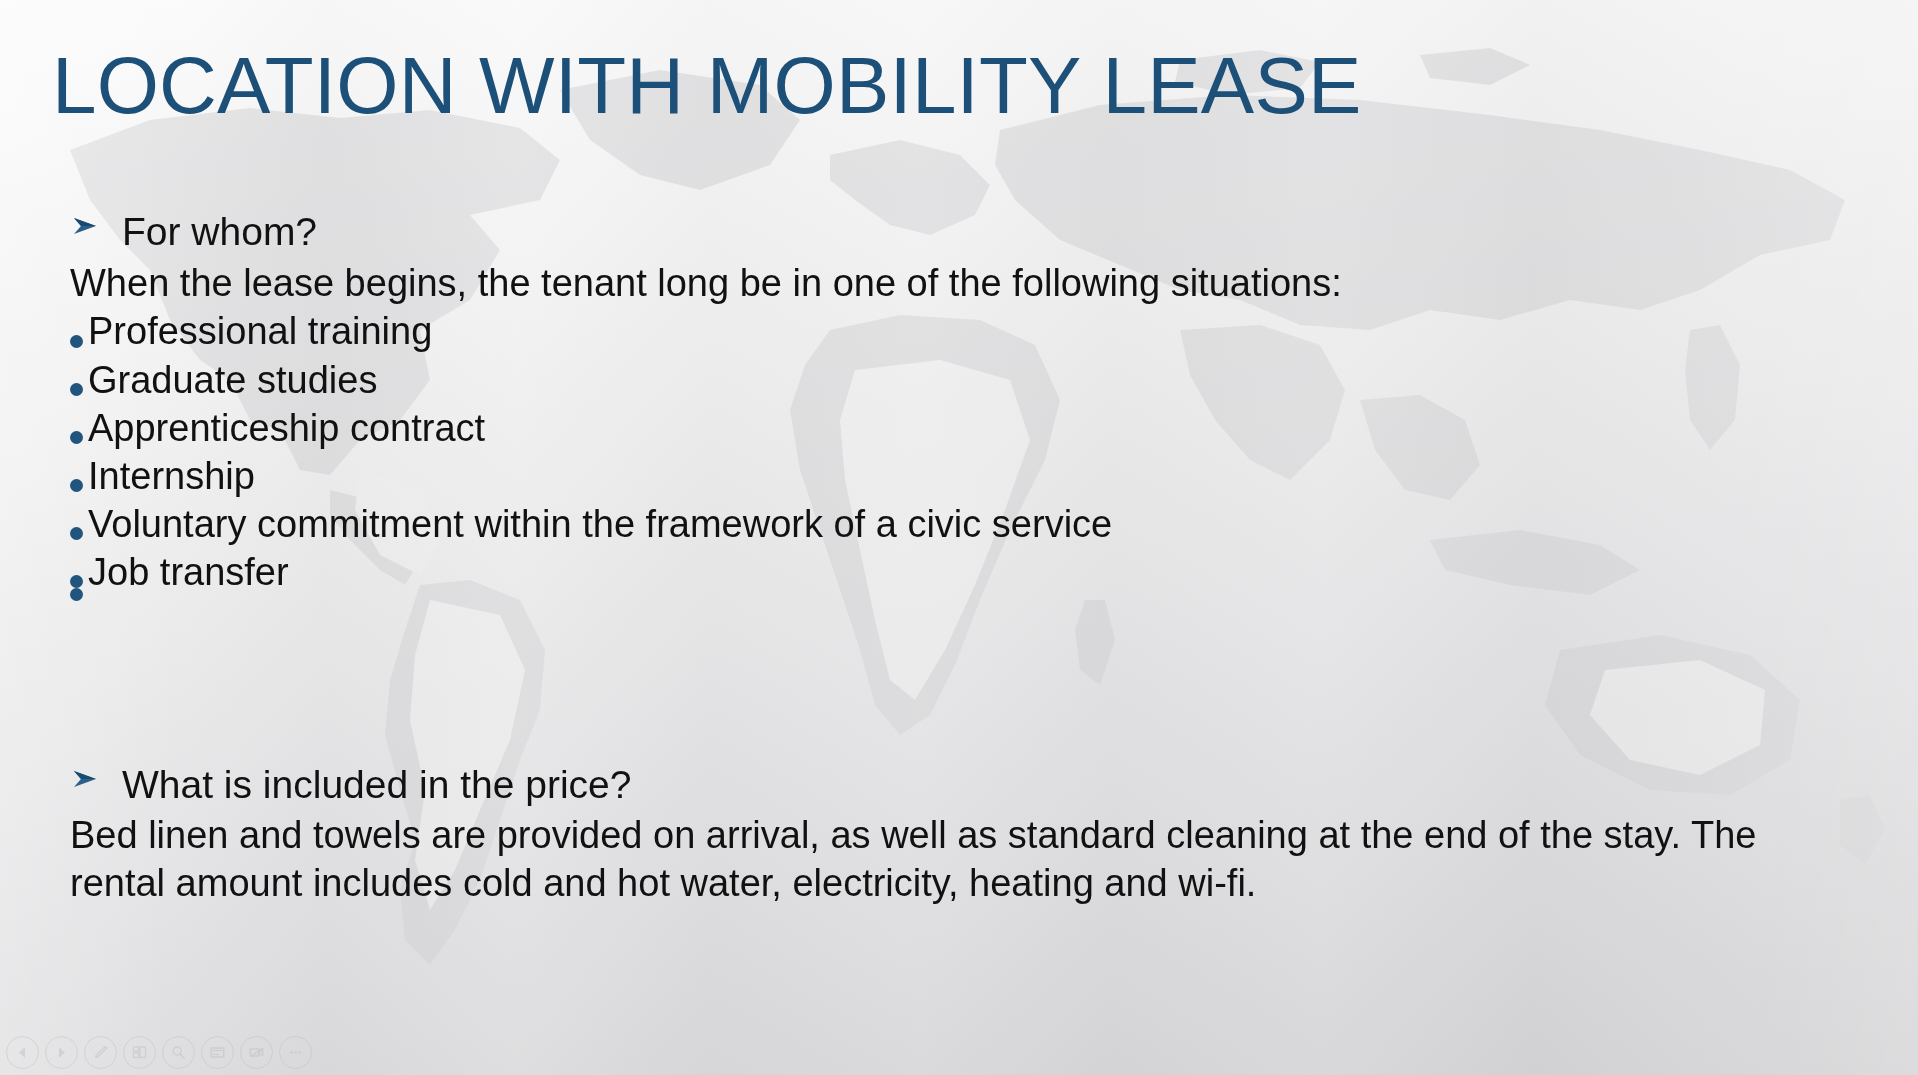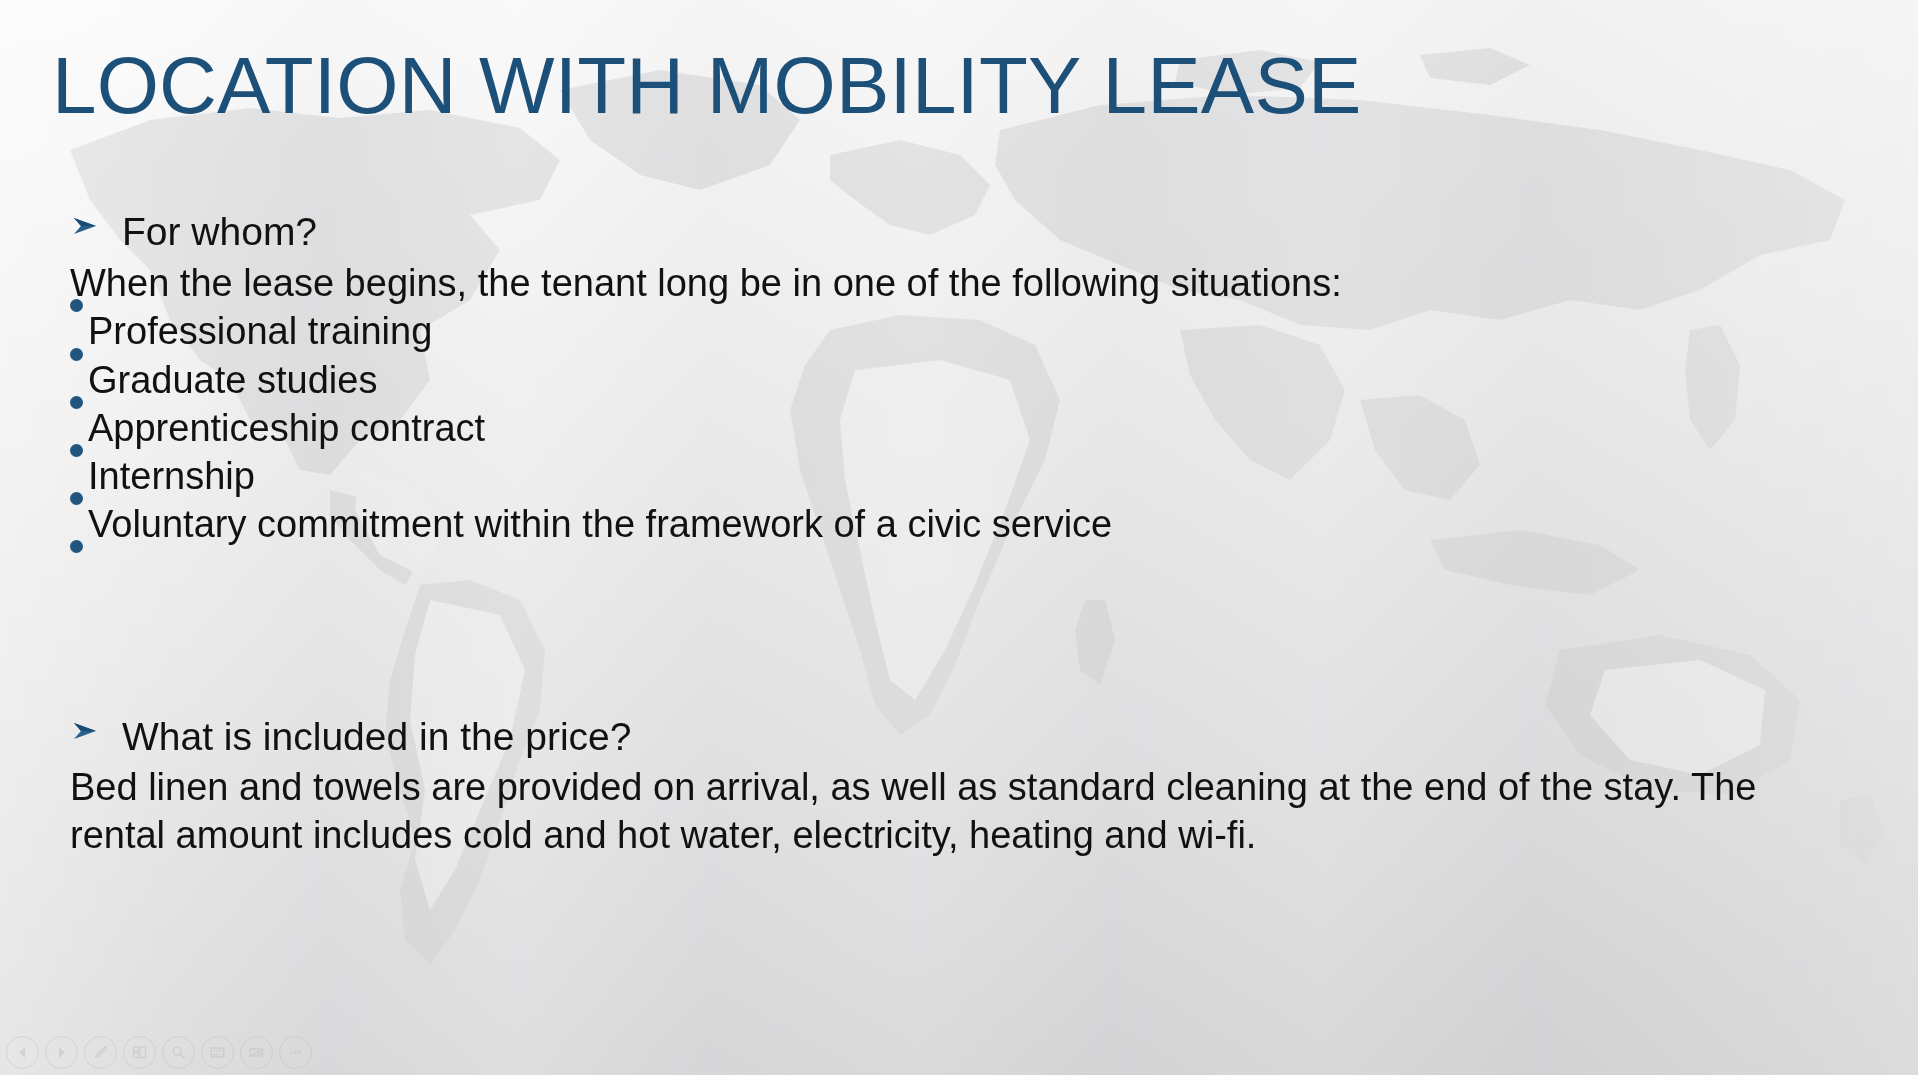--- a/index.html
+++ b/index.html
@@ -109,21 +109,21 @@
     line-height: 1.26;
     margin: 0;
   }
 
   .bullet-list { margin: 0; padding: 0; list-style: none; }
   .bullet-list li {
     font-size: 38px;
     color: #111111;
     line-height: 1.265;
     display: flex;
-    align-items: flex-start;
+    align-items: flex-end;
     margin: 0;
   }
   .dot-bullet {
     flex: 0 0 auto;
     width: 13px;
     height: 13px;
     border-radius: 50%;
     background: #22557d;
     position: relative;
     top: -8px;
@@ -252,20 +252,24 @@
           <li>
             <span class="dot-bullet"></span>
             <span>Internship</span>
           </li>
           <li>
             <span class="dot-bullet"></span>
             <span>Voluntary commitment within the framework of a civic service</span>
           </li>
           <li>
             <span class="dot-bullet"></span>
+            <span>Job transfer</span>
+          </li>
+          <li>
+            <span class="dot-bullet"></span>
           </li>
         </ul>
       </div>
 
       <div class="gap-lg"></div>
 
 
       <div class="gap-lg"></div>
 
       <div class="section">

